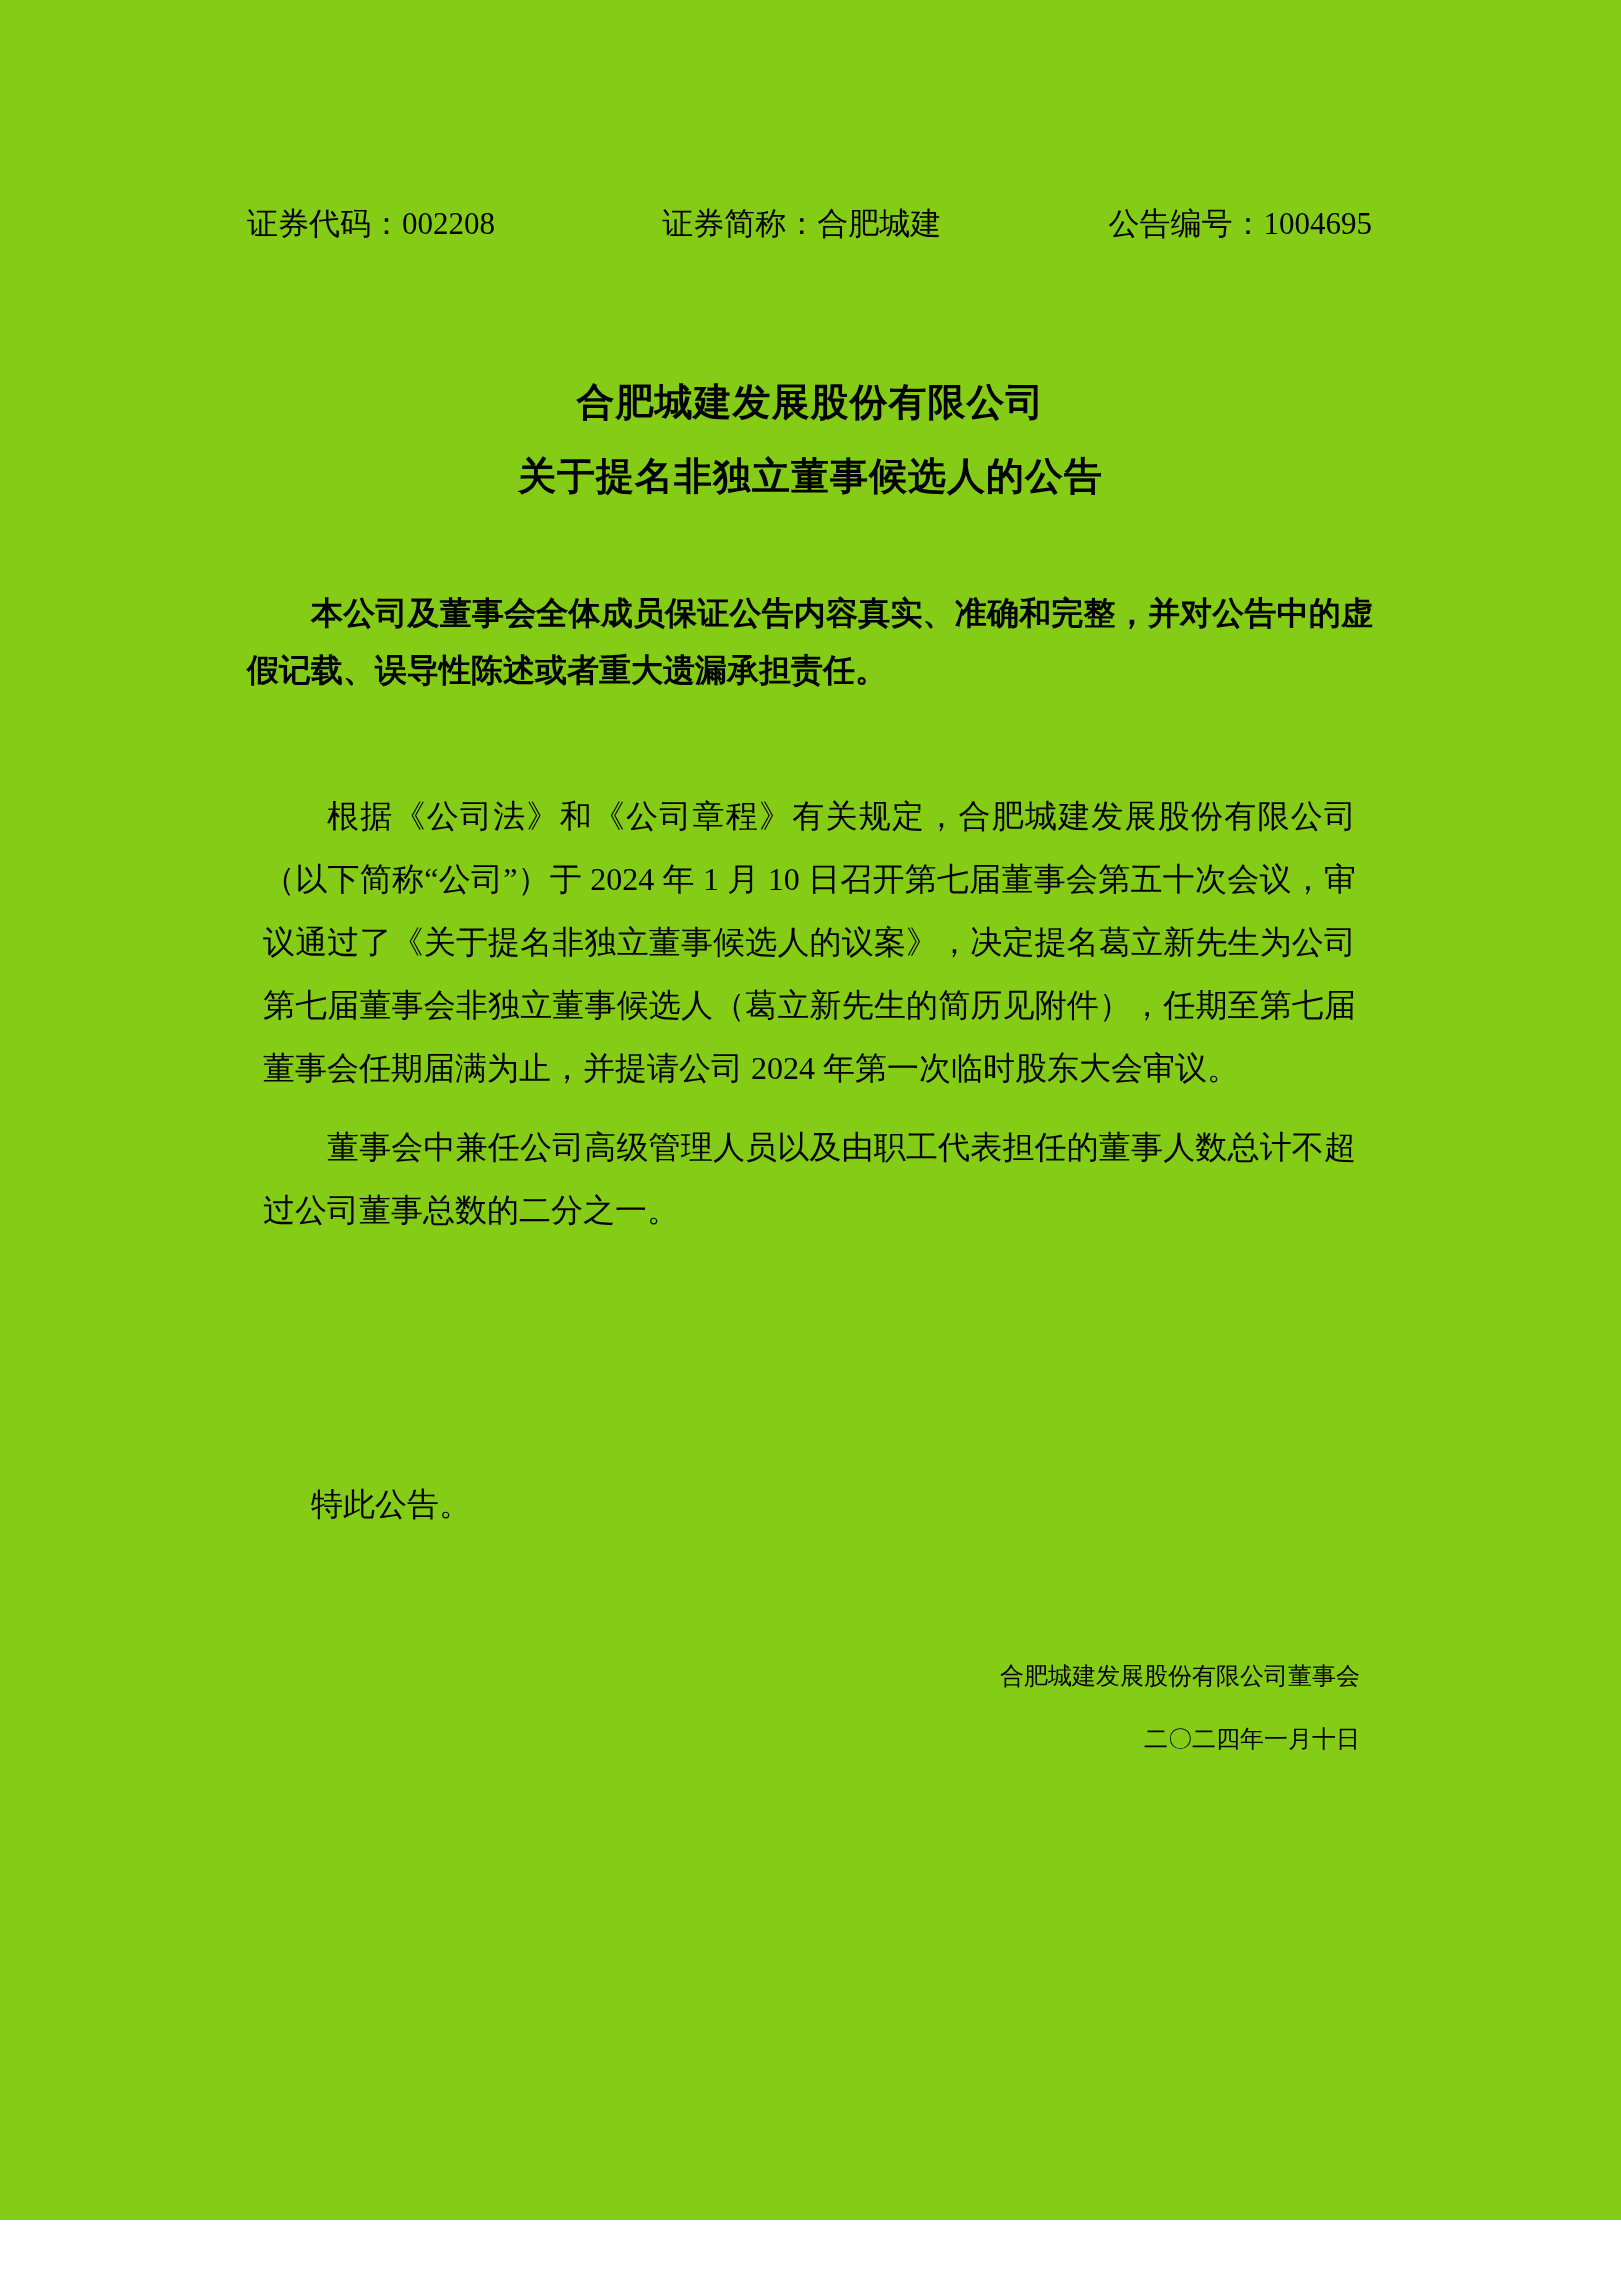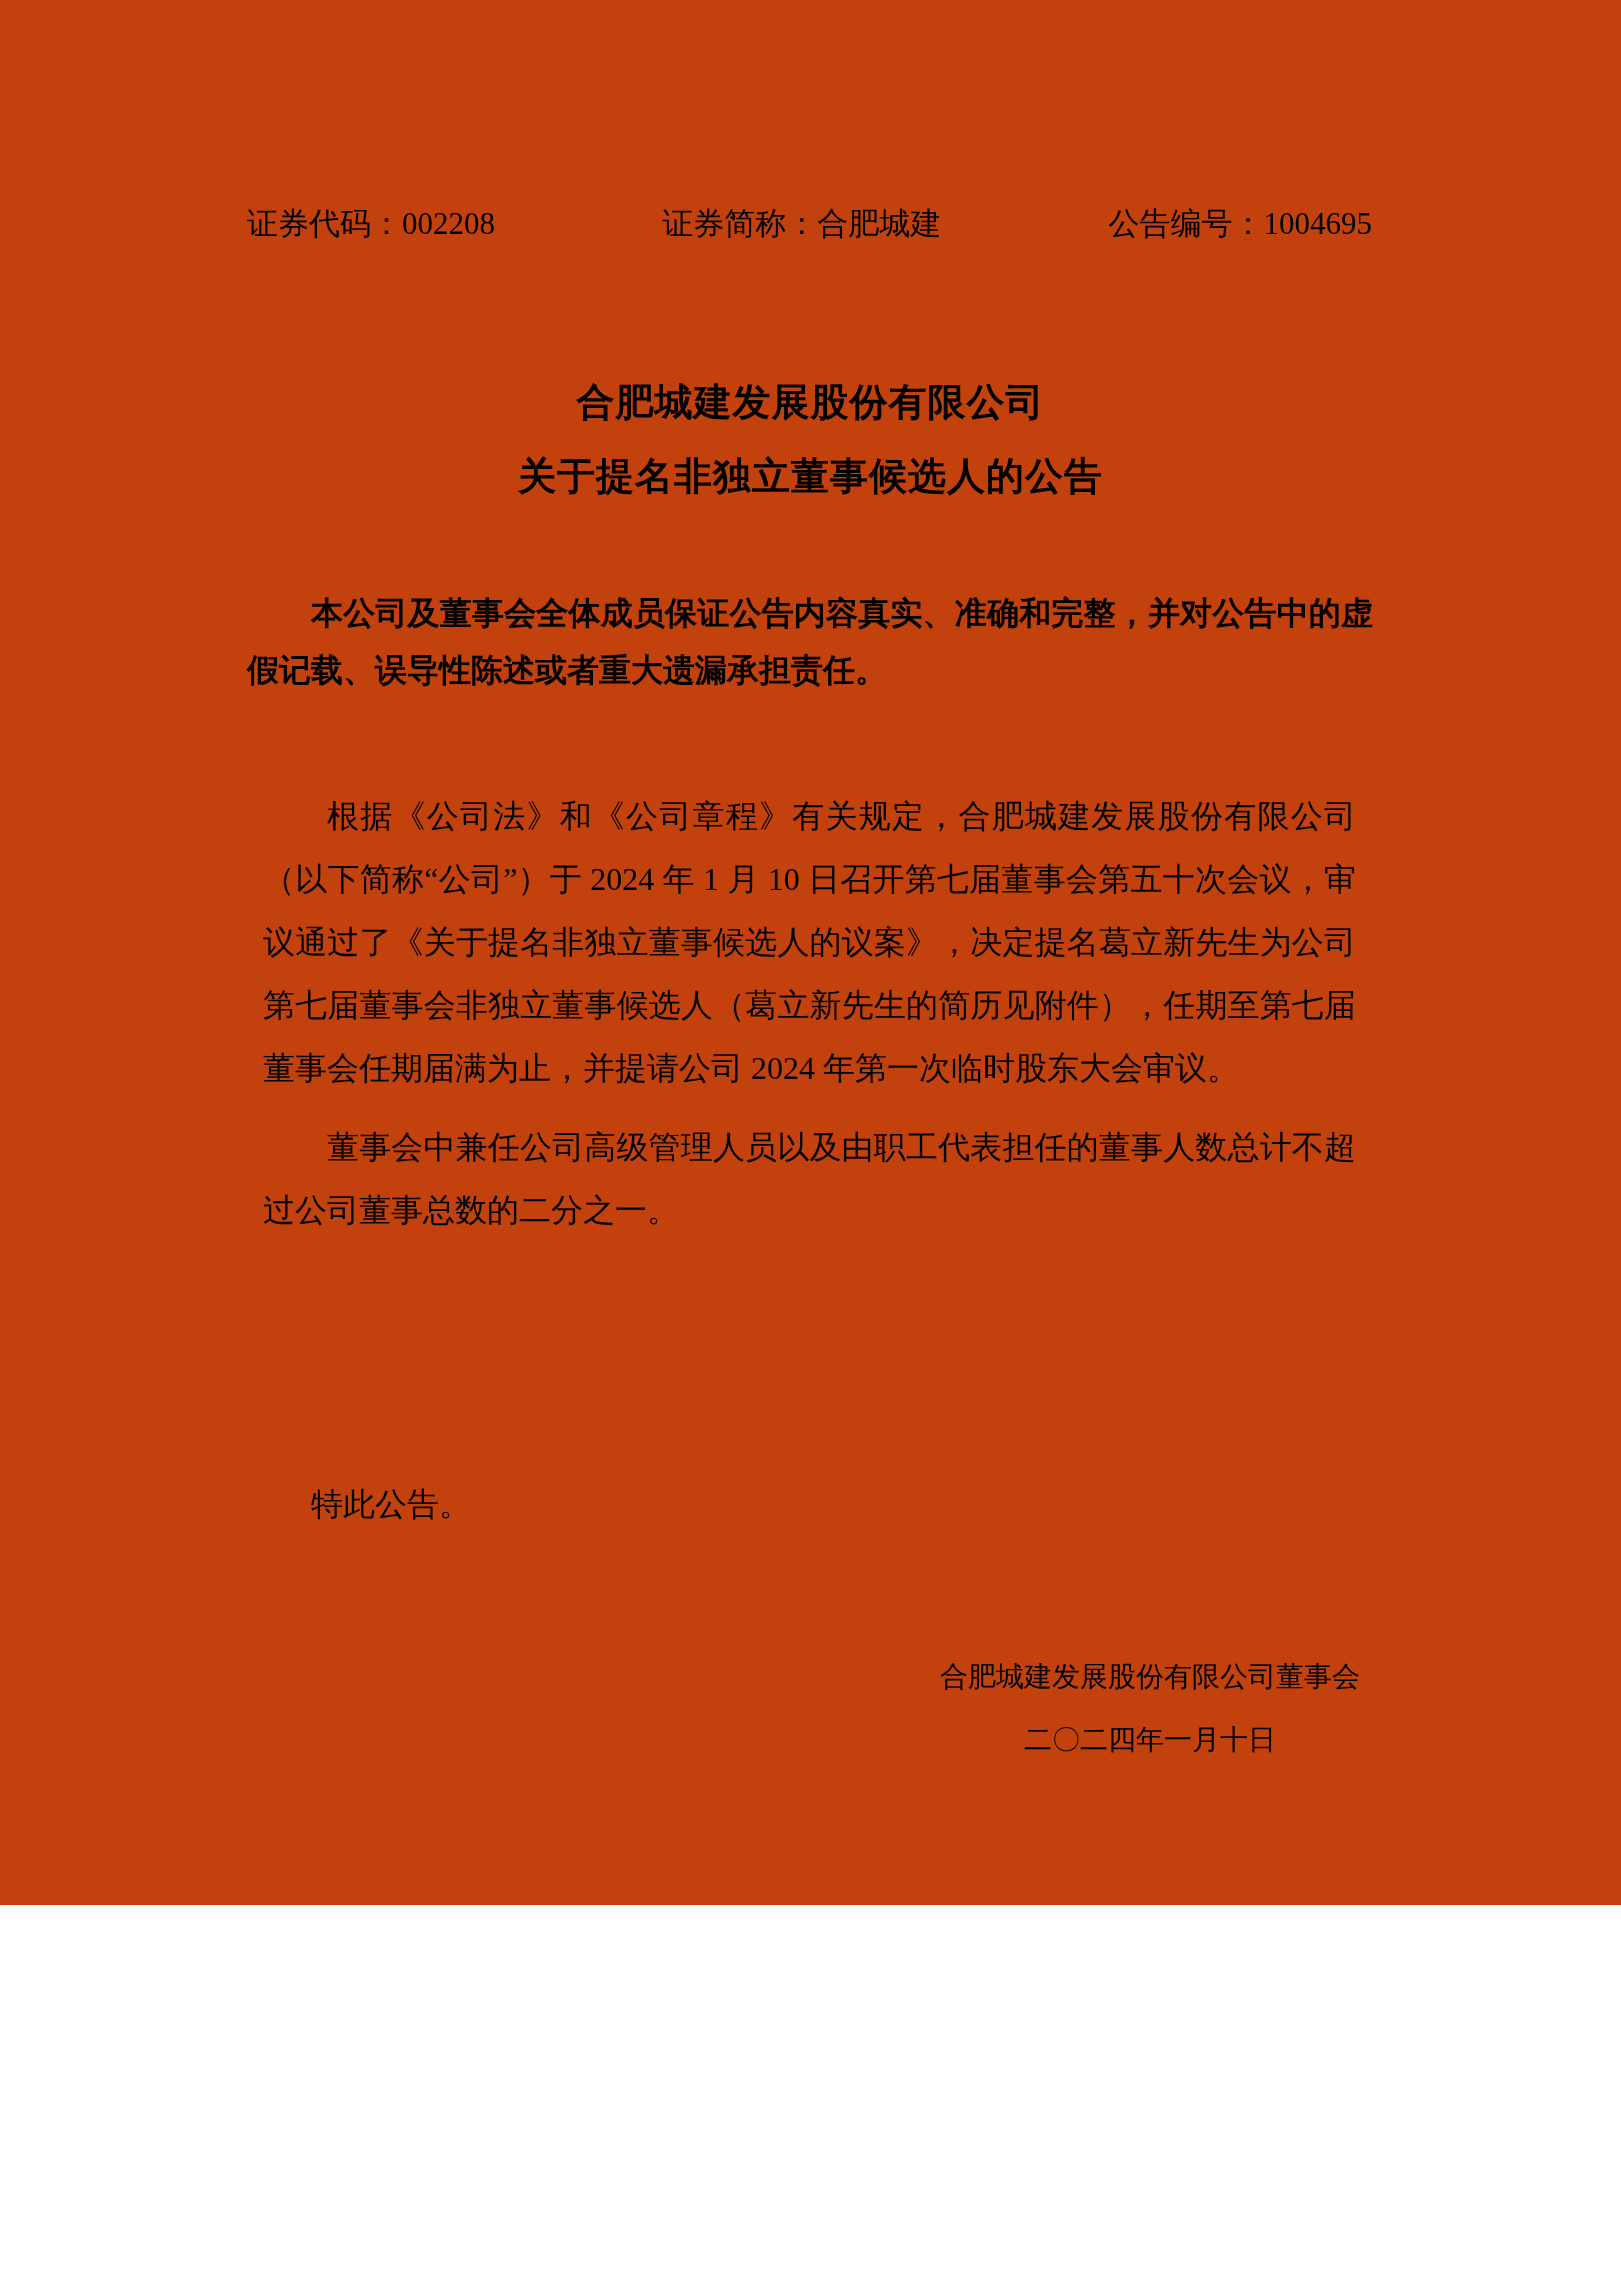--- a/index.html
+++ b/index.html
@@ -3,22 +3,22 @@
 <meta charset="utf-8">
 <style>
   html, body {
     margin: 0;
     padding: 0;
     background: #ffffff;
   }
   .page {
     position: relative;
     width: 1621px;
-    height: 1905px;
-    background: #c2410c;
+    height: 2220px;
+    background: #84cc16;
     color: #000000;
     font-family: "Liberation Serif", "DejaVu Serif", serif;
     overflow: hidden;
   }
   .doc-header {
     position: absolute;
     left: 247px;
     right: 249px;
     top: 204px;
     display: flex;
@@ -68,23 +68,23 @@
     left: 247px;
     top: 1473px;
     font-size: 32px;
     line-height: 63px;
     text-indent: 2em;
   }
   .signature {
     position: absolute;
     right: 261px;
     top: 1645px;
-    font-size: 28px;
+    font-size: 24px;
     line-height: 63px;
-    text-align: center;
+    text-align: right;
   }
 </style>
 </head>
 <body>
 
 <div class="page">
 
   <div class="doc-header">
     <span>证券代码：002208</span>
     <span>证券简称：合肥城建</span>

